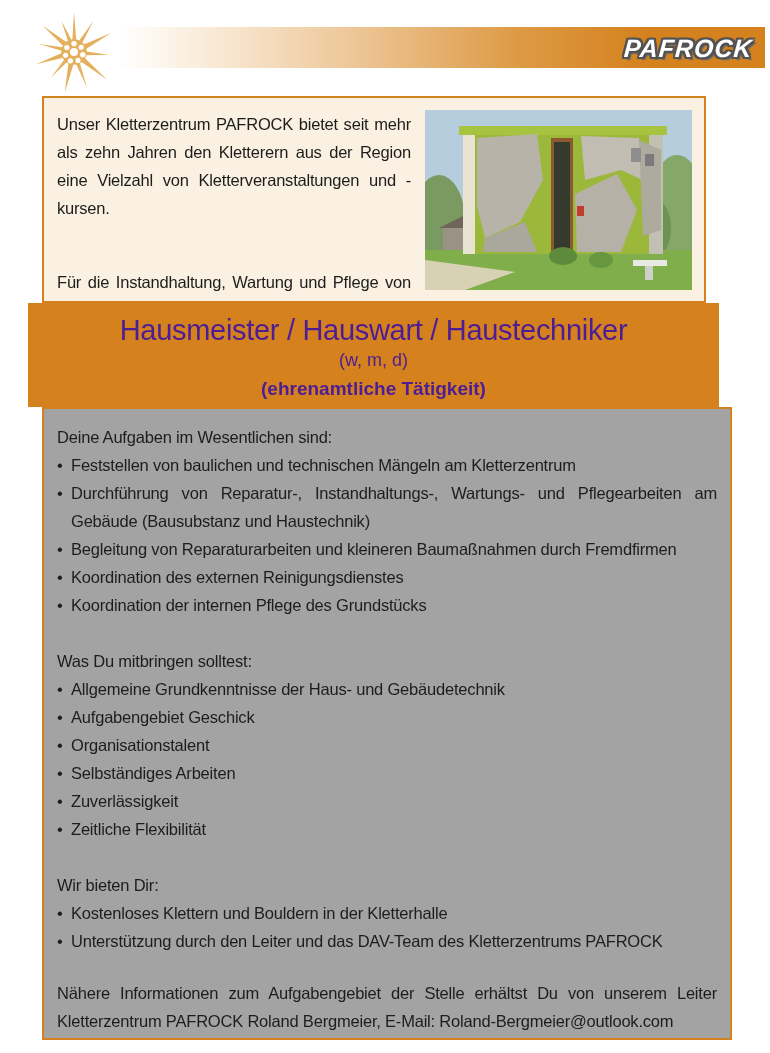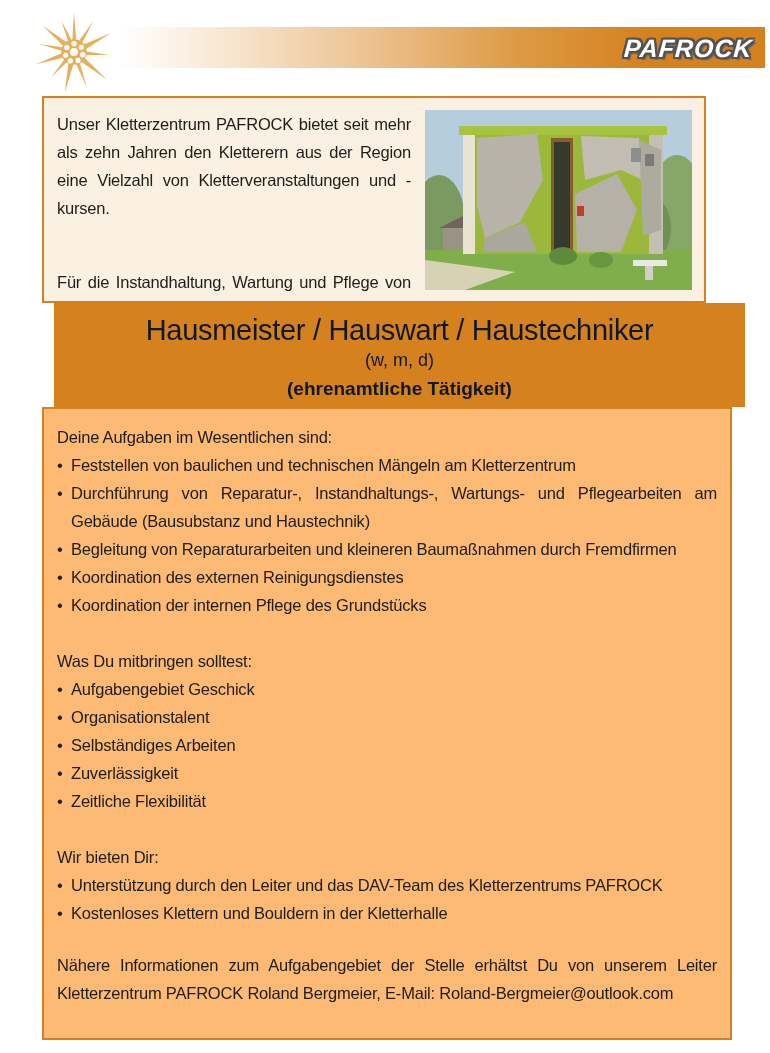--- a/index.html
+++ b/index.html
@@ -30,30 +30,30 @@
   .intro-text{
     width:382px;font-size:16.5px;line-height:28px;text-align:justify;letter-spacing:-0.2px;
   }
   .intro-text p{margin:0;}
   .intro-text p + p{margin-top:46px;}
   .photo{
     margin-left:14px;width:267px;height:180px;flex:0 0 auto;overflow:hidden;background:#b9cede;
   }
   
   .title-banner{
-    position:absolute;left:54px;top:303px;width:691px;height:104px;box-sizing:border-box;
-    background:#d5811e;color:#0f172a;text-align:center;padding-top:9px;
+    position:absolute;left:28px;top:303px;width:691px;height:104px;box-sizing:border-box;
+    background:#d5811e;color:#4c1d95;text-align:center;padding-top:9px;
   }
   .job-title{font-size:29px;line-height:36px;letter-spacing:-0.3px;font-weight:400;}
   .job-sub{font-size:18px;line-height:25px;font-weight:400;}
   .job-note{font-size:19px;line-height:31px;font-weight:700;}
   
   .body-box{
     position:absolute;left:42px;top:407px;width:690px;height:633px;box-sizing:border-box;
-    background:#fdba74;border:2px solid #d4811f;
+    background:#a3a3a3;border:2px solid #d4811f;
     padding:14px 13px 0 13px;font-size:16.5px;line-height:28px;letter-spacing:-0.2px;
   }
   .section{margin:0;}
   .section + .section{margin-top:28px;}
   .section-heading{margin:0;}
   .bullet-list{margin:0;}
   .li{display:flex;text-align:justify;}
   .li::before{content:"\2022";flex:0 0 14px;}
   .li span{flex:1;}
   .contact{margin:24px 0 0 0;text-align:justify;}
@@ -170,20 +170,23 @@
         <div class="li">
             <span>Koordination der internen Pflege des Grundstücks</span>
           </div>
       </div>
     </div>
 
     <div class="section">
       <p class="section-heading">Was Du mitbringen solltest:</p>
       <div class="bullet-list">
         <div class="li">
+            <span>Allgemeine Grundkenntnisse der Haus- und Gebäudetechnik</span>
+          </div>
+        <div class="li">
             <span>Aufgabengebiet Geschick</span>
           </div>
         <div class="li">
             <span>Organisationstalent</span>
           </div>
         <div class="li">
             <span>Selbständiges Arbeiten</span>
           </div>
         <div class="li">
             <span>Zuverlässigkeit</span>
@@ -191,25 +194,25 @@
         <div class="li">
             <span>Zeitliche Flexibilität</span>
           </div>
       </div>
     </div>
 
     <div class="section">
       <p class="section-heading">Wir bieten Dir:</p>
       <div class="bullet-list">
         <div class="li">
+            <span>Kostenloses Klettern und Bouldern in der Kletterhalle</span>
+          </div>
+        <div class="li">
             <span>Unterstützung durch den Leiter und das DAV-Team des Kletterzentrums PAFROCK</span>
           </div>
-        <div class="li">
-            <span>Kostenloses Klettern und Bouldern in der Kletterhalle</span>
-          </div>
       </div>
     </div>
 
     <p class="contact">Nähere Informationen zum Aufgabengebiet der Stelle erhältst Du von unserem Leiter Kletterzentrum PAFROCK Roland Bergmeier, E-Mail: Roland-Bergmeier@outlook.com</p>
 
   </section>
 
 </div>
 
 </body></html>

